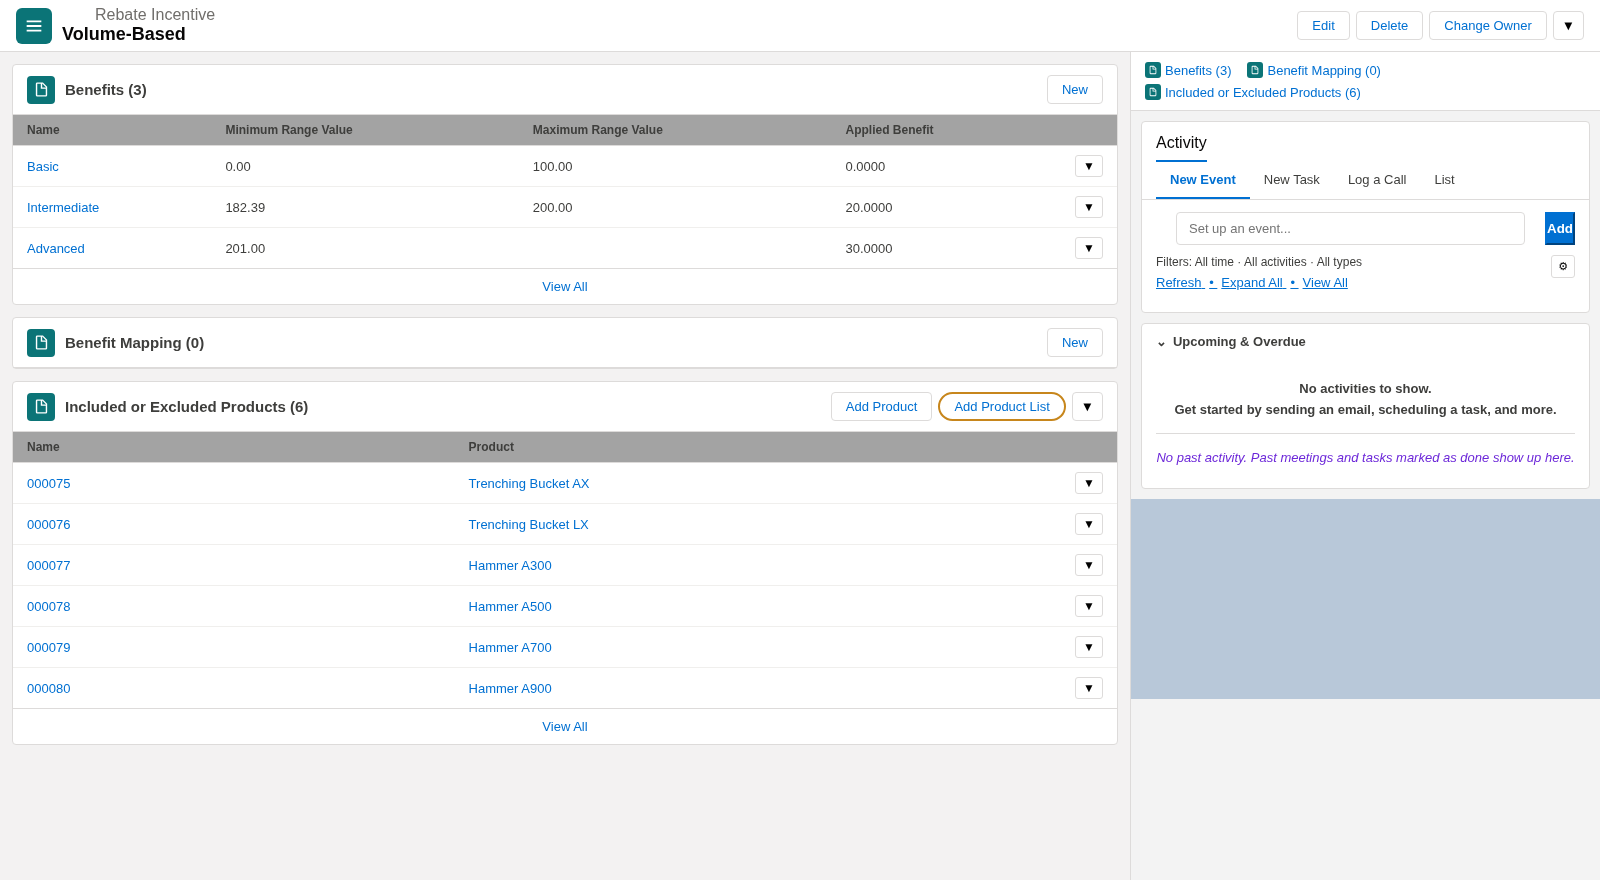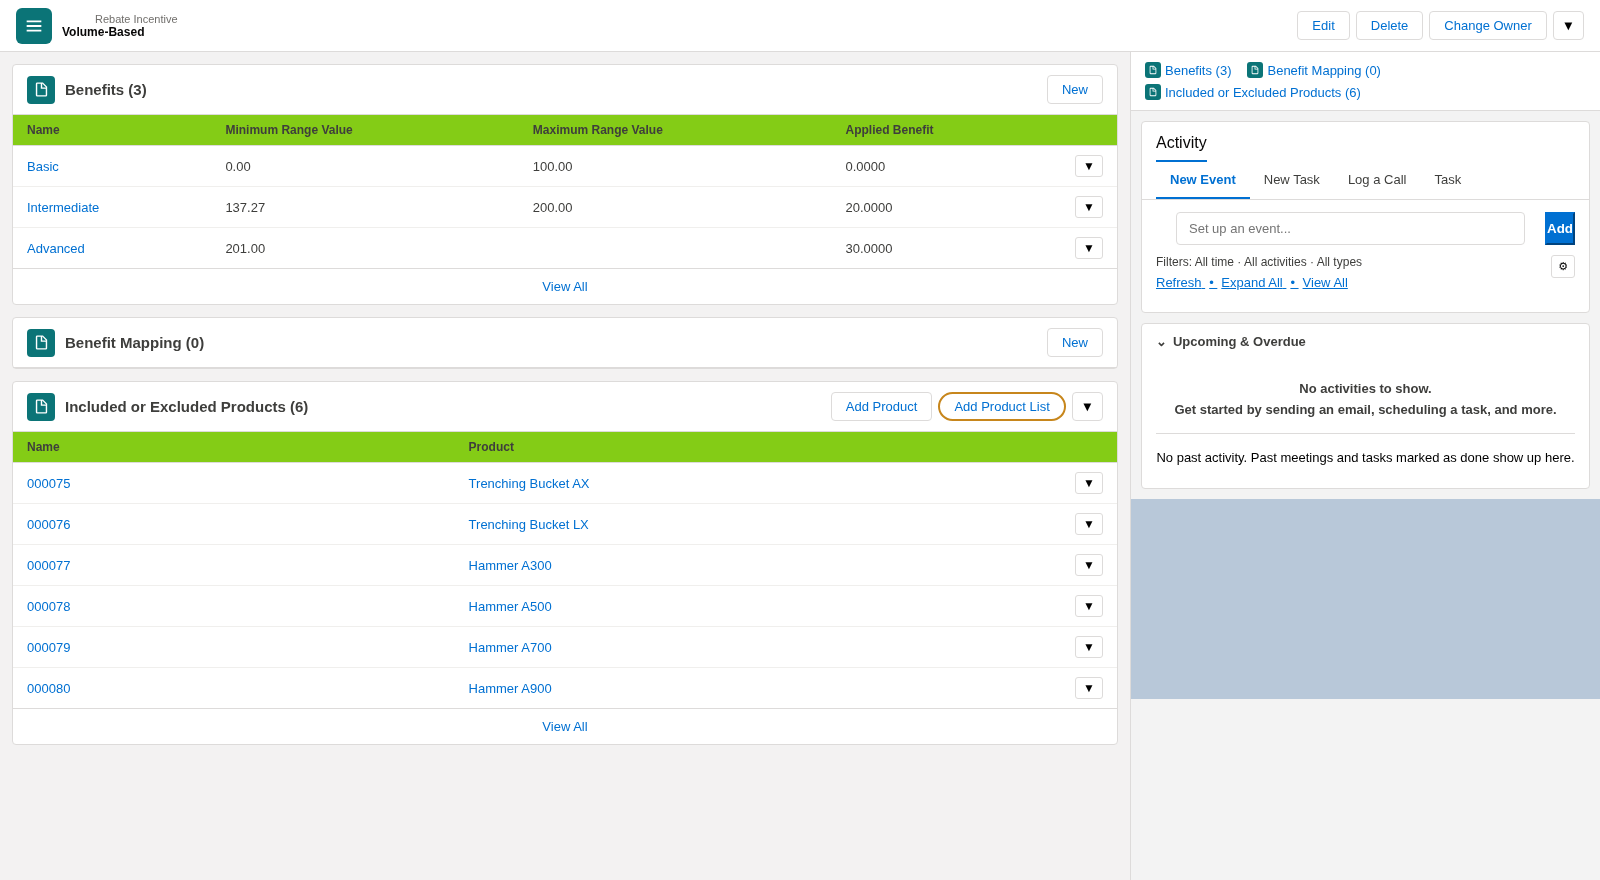--- a/index.html
+++ b/index.html
@@ -17,43 +17,43 @@
     .app-logo {
       width: 36px; height: 36px;
       background: #0b7477;
       border-radius: 6px;
       display: flex; align-items: center; justify-content: center;
       margin-right: 10px;
       flex-shrink: 0;
     }
     .app-logo svg { width: 22px; height: 22px; fill: white; }
     .header-title { flex: 1; }
-    .header-title .subtitle { font-size: 11px; color: #706e6b; padding-left: 33px; }
-    .header-title .title { font-size: 12px; font-weight: 700; color: #080707; }
+    .header-title .subtitle { font-size: 16px; color: #706e6b; padding-left: 33px; }
+    .header-title .title { font-size: 18px; font-weight: 700; color: #080707; }
     .header-actions { display: flex; gap: 6px; align-items: center; padding-left: 48px; }
     .btn { border: 1px solid #dddbda; background: #fff; border-radius: 4px; padding: 6px 14px; font-size: 13px; cursor: pointer; color: #0070d2; font-weight: 500; }
     .btn-icon { border: 1px solid #dddbda; background: #fff; border-radius: 4px; padding: 6px 8px; cursor: pointer; }
     .btn-primary { background: #0070d2; color: #fff; border-color: #0070d2; font-weight: 600; }
 
     
     .main-layout { display: flex; height: calc(100vh - 52px); overflow: hidden; }
     .main-content { flex: 1; overflow-y: auto; padding: 12px; display: flex; flex-direction: column; gap: 12px; }
     .sidebar { width: 470px; background: #f3f3f3; overflow-y: auto; border-left: 1px solid #dddbda; }
 
     
     .card { background: #fff; border: 1px solid #dddbda; border-radius: 4px; }
     .card-header { display: flex; align-items: center; padding: 10px 14px; border-bottom: 1px solid #dddbda; }
     .card-icon { width: 28px; height: 28px; background: #0b7477; border-radius: 4px; display: flex; align-items: center; justify-content: center; margin-right: 10px; flex-shrink: 0; }
     .card-icon svg { width: 17px; height: 17px; fill: white; }
     .card-title { font-size: 15px; font-weight: 700; flex: 1; }
     .card-actions { display: flex; gap: 6px; }
 
     
     .data-table { width: 100%; border-collapse: collapse; }
-    .data-table th { text-align: left; padding: 8px 14px; font-size: 12px; font-weight: 700; color: #3e3e3c; border-bottom: 1px solid #dddbda; background: #84cc16; }
+    .data-table th { text-align: left; padding: 8px 14px; font-size: 12px; font-weight: 700; color: #3e3e3c; border-bottom: 1px solid #dddbda; background: #a3a3a3; }
     .data-table td { padding: 9px 14px; border-bottom: 1px solid #f0efed; font-size: 13px; vertical-align: middle; }
     .data-table tr:last-child td { border-bottom: none; }
     .link { color: #0070d2; text-decoration: none; cursor: pointer; }
     .view-all-row td { text-align: center; padding: 10px; border-top: 1px solid #dddbda; }
     .dropdown-btn { border: 1px solid #dddbda; background: #fff; border-radius: 3px; padding: 3px 7px; cursor: pointer; font-size: 12px; }
 
     
     .sidebar-nav { background: #fff; padding: 10px 14px; border-bottom: 1px solid #dddbda; display: flex; flex-wrap: wrap; gap: 6px 16px; }
     .sidebar-nav-link { color: #0070d2; font-size: 13px; cursor: pointer; display: flex; align-items: center; gap: 4px; text-decoration: none; }
     .nav-icon { width: 16px; height: 16px; background: #0b7477; border-radius: 3px; display: inline-flex; align-items: center; justify-content: center; }
@@ -73,21 +73,21 @@
     .activity-links { font-size: 13px; color: #0070d2; margin-bottom: 10px; cursor: pointer; text-decoration: underline; }
     .activity-links span { margin: 0 4px; }
     .activity-links a { color: #0070d2; text-decoration: none; cursor: pointer; }
     .gear-btn { border: 1px solid #dddbda; background: #fff; border-radius: 3px; padding: 4px 6px; cursor: pointer; float: right; font-size: 11px; }
 
     
     .upcoming-section { margin: 10px; background: #fff; border: 1px solid #dddbda; border-radius: 4px; }
     .upcoming-header { display: flex; align-items: center; padding: 10px 14px; cursor: pointer; font-size: 13px; font-weight: 600; }
     .upcoming-body { padding: 20px 14px; text-align: center; color: #3e3e3c; font-size: 13px; line-height: 1.6; }
     .no-activity { color: #3e3e3c; font-weight: bold; }
-    .no-past { color: #000000; margin-top: 14px; }
+    .no-past { color: #6d28d9; margin-top: 14px; font-style: italic; }
     .section-divider { border: none; border-top: 1px solid #dddbda; margin: 12px 0; }
 
     
     .btn-highlighted {
       border: 2px solid #c7861c !important;
       border-radius: 20px !important;
       color: #0070d2;
       background: #fff;
       padding: 5px 14px;
       font-size: 13px;
@@ -147,21 +147,21 @@
         <tbody id="benefits-rows">
             <tr>
     <td><a class="link">Basic</a></td>
     <td>0.00</td>
     <td>100.00</td>
     <td>0.0000</td>
     <td><button class="dropdown-btn">▼</button></td>
   </tr>
             <tr>
     <td><a class="link">Intermediate</a></td>
-    <td>137.27</td>
+    <td>182.39</td>
     <td>200.00</td>
     <td>20.0000</td>
     <td><button class="dropdown-btn">▼</button></td>
   </tr>
             <tr>
     <td><a class="link">Advanced</a></td>
     <td>201.00</td>
     <td></td>
     <td>30.0000</td>
     <td><button class="dropdown-btn">▼</button></td>
@@ -283,21 +283,21 @@
     </div>
 
     <div class="activity-panel">
       <div class="activity-header">
         <span class="activity-title">Activity</span>
       </div>
       <div class="activity-tabs">
         <div class="activity-tab active">New Event</div>
         <div class="activity-tab">New Task</div>
         <div class="activity-tab">Log a Call</div>
-        <div class="activity-tab">Task</div>
+        <div class="activity-tab">List</div>
       </div>
       <div class="activity-body">
         <div class="event-row">
           <input class="event-input" type="text" placeholder="Set up an event..." style="">
           <button class="btn-primary">Add</button>
         </div>
         <div class="filters-row">
           <span>Filters: All time · All activities · All types</span>
           <button class="gear-btn">⚙</button>
         </div>

